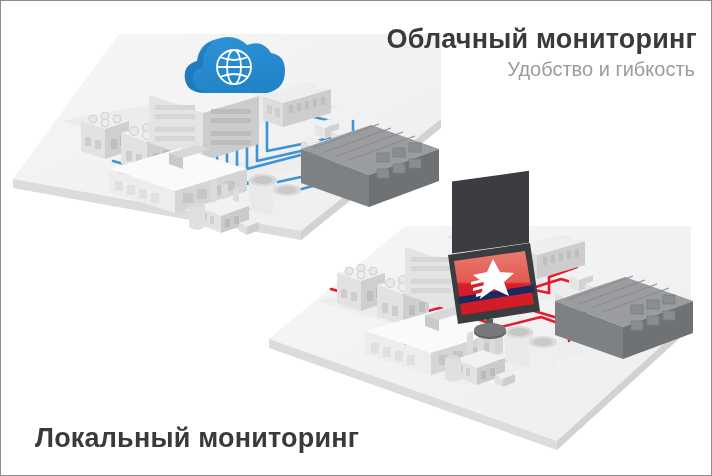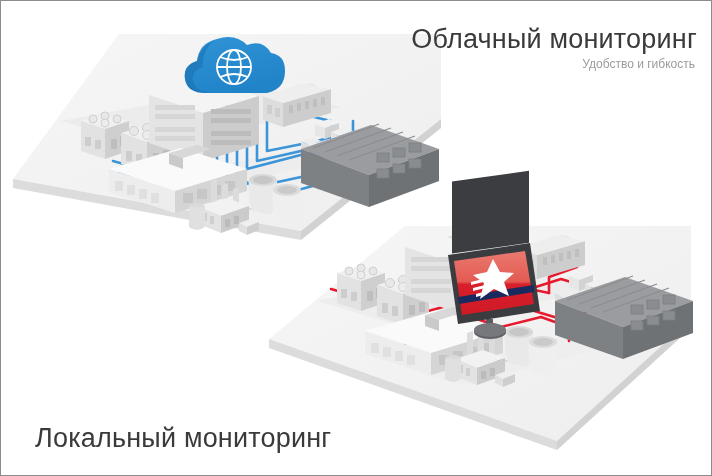--- a/index.html
+++ b/index.html
@@ -1,22 +1,22 @@
 <!DOCTYPE html>
 <html><head>
 <meta charset="utf-8">
 <style>
   html,body{margin:0;padding:0;background:#ffffff;}
   body{font-family:"Liberation Sans",sans-serif;}
   #stage{position:relative;width:712px;height:476px;background:#ffffff;
          border:1px solid #8c8c8c;box-sizing:border-box;overflow:hidden;}
   #scene{position:absolute;left:0;top:0;width:712px;height:476px;}
   .label-block{position:absolute;}
-  .title{font-size:27px;color:#3a3a3a;font-weight:400;letter-spacing:.2px;line-height:1.05;white-space:nowrap;}
-  .subtitle{font-size:12px;color:#9b9b9b;font-weight:400;line-height:1.1;white-space:nowrap;}
+  .title{font-size:27px;color:#3a3a3a;font-weight:700;letter-spacing:.2px;line-height:1.05;white-space:nowrap;}
+  .subtitle{font-size:20px;color:#9b9b9b;font-weight:400;line-height:1.1;white-space:nowrap;}
   #cloud-label{right:14px;top:24px;text-align:right;}
   #cloud-label .subtitle{margin-top:5px;margin-right:2px;}
   #local-label{left:34px;top:378px;text-align:left;margin-top:45px;}
   #local-label .subtitle{margin-top:5px;text-align:right;padding-right:6px;}
 </style>
 </head>
 <body>
 
 <div id="stage">
 

